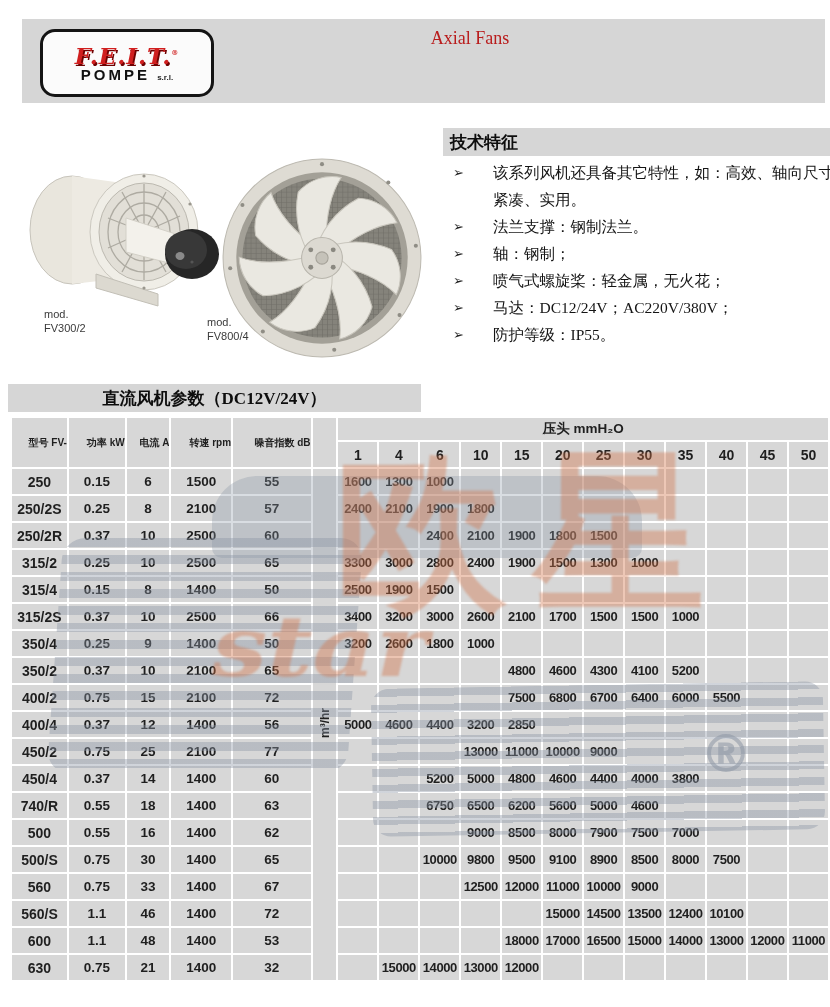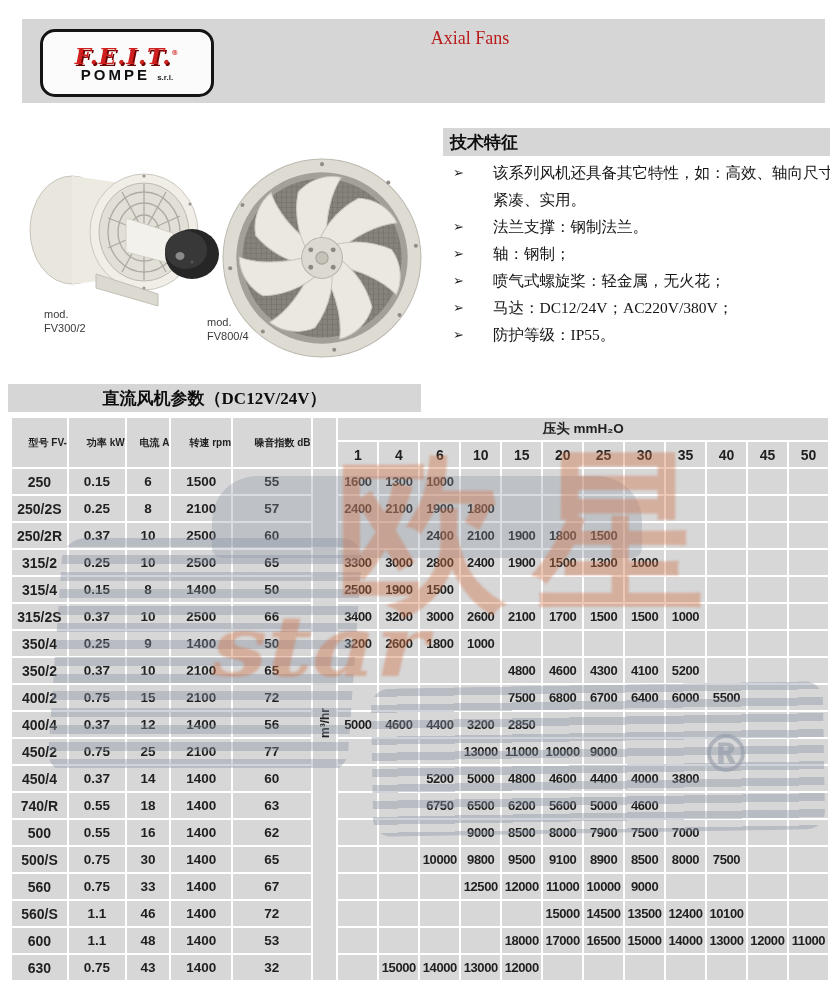--- a/index.html
+++ b/index.html
@@ -585,21 +585,21 @@
             <td class="fc">16500</td>
             <td class="fc">15000</td>
             <td class="fc">14000</td>
             <td class="fc">13000</td>
             <td class="fc">12000</td>
             <td class="fc">11000</td>
           </tr>
           <tr>
             <td class="mc">630</td>
             <td class="nc">0.75</td>
-            <td class="nc">43</td>
+            <td class="nc">21</td>
             <td class="nc">1400</td>
             <td class="nc">32</td>
             <td class="fc"></td>
             <td class="fc">15000</td>
             <td class="fc">14000</td>
             <td class="fc">13000</td>
             <td class="fc">12000</td>
             <td class="fc"></td>
             <td class="fc"></td>
             <td class="fc"></td>

